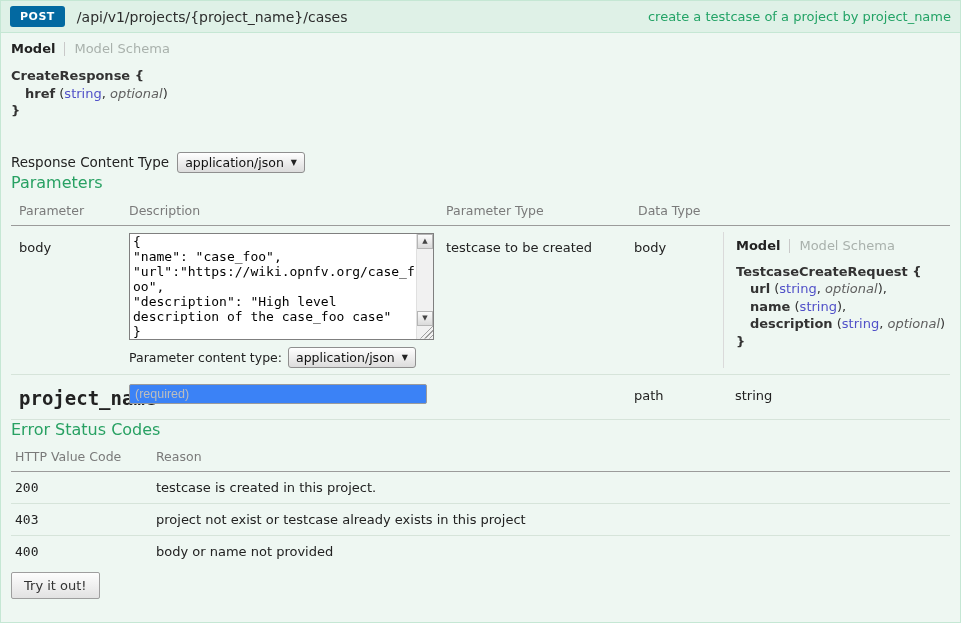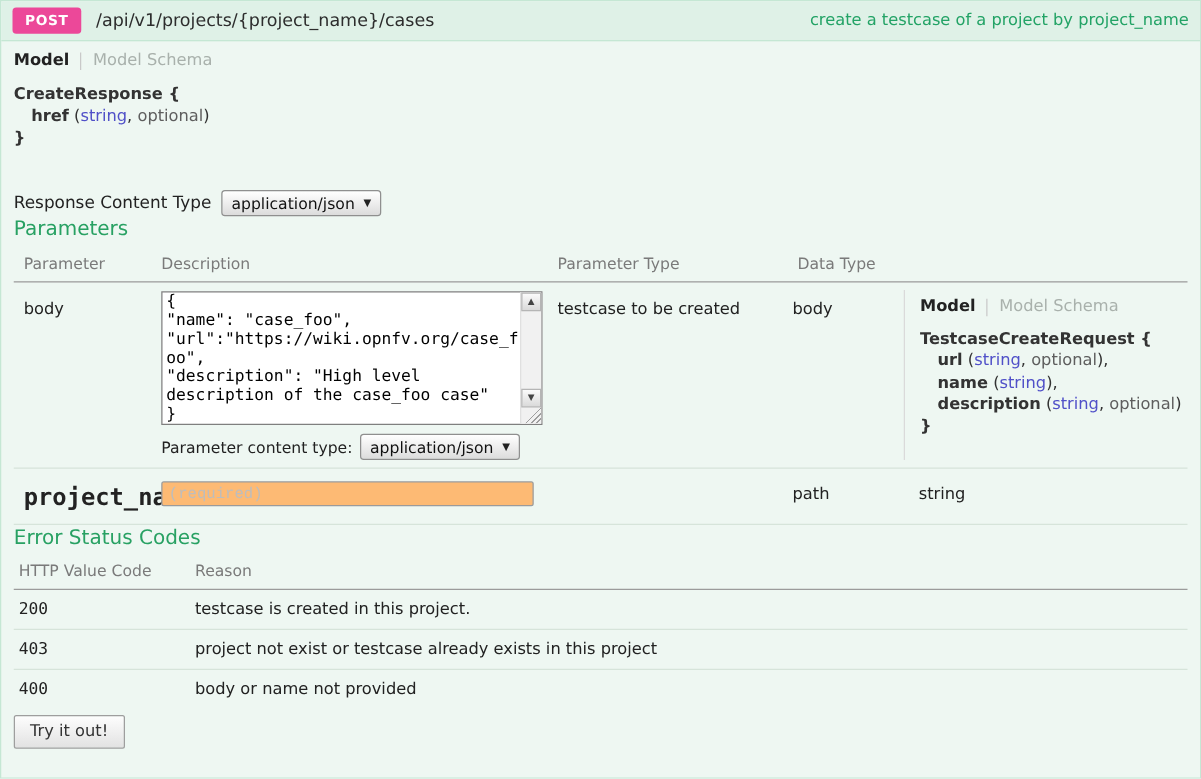--- a/index.html
+++ b/index.html
@@ -2,42 +2,42 @@
 <html><head>
 <meta charset="utf-8">
 <style>
   html,body{margin:0;padding:0;background:#fff;}
   body{width:961px;height:623px;overflow:hidden;font-family:"DejaVu Sans",sans-serif;}
   .panel{box-sizing:border-box;width:961px;height:623px;border:1px solid #c5e7d4;background:#eef7f2;overflow:hidden;}
 
   
   .op-header{height:32px;box-sizing:border-box;display:flex;align-items:center;gap:12px;
     padding:0 9px;background:#dff1e7;border-bottom:1px solid #c5e7d4;}
-  .method-badge{background:#ec4899;color:#fff;font-size:11px;font-weight:bold;letter-spacing:.5px;
+  .method-badge{background:#0369a1;color:#fff;font-size:11px;font-weight:bold;letter-spacing:.5px;
     padding:5px 10px;border-radius:3px;line-height:1;}
   .endpoint-path{font-size:14px;color:#2d2d2d;text-decoration:none;cursor:pointer;}
   .summary-link{margin-left:auto;font-size:13px;color:#23a366;text-decoration:none;cursor:pointer;}
 
   
   .content{padding:0 10px;color:#333;}
   h2.section-heading{font-size:16px;font-weight:500;color:#28a163;margin:0;line-height:19px;}
   .mt-a{margin-top:22px;} .mt-b{margin-top:12px;} .mt-c{margin-top:10px;}
 
   .sig-tabs{margin-top:8px;display:flex;align-items:center;font-size:13px;line-height:16px;}
   .tab{cursor:pointer;}
   .tab.active{color:#222;font-weight:600;}
   .tab.inactive{color:#a9b1ac;}
   .tab-sep{width:1px;height:14px;background:#c9c9c9;margin:0 9px;}
 
   .signature{margin-top:10px;font-size:13px;line-height:17.5px;color:#333;}
   .sig-open,.sig-close{font-weight:bold;}
   .sig-prop{padding-left:14px;}
   .sig-name{font-weight:bold;}
   .sig-type{color:#5050c8;}
-  .sig-flag{color:#5e5e5e;}
+  .sig-flag{font-style:italic;color:#5e5e5e;}
 
   .rct-row{margin-top:32px;display:flex;align-items:center;gap:8px;font-size:13.5px;color:#222;}
   .fake-select{display:inline-flex;align-items:center;gap:7px;padding:2px 7px;border:1px solid #8f8f8f;
     border-radius:3px;background:linear-gradient(#ffffff,#dcdcdc);font-size:12.5px;color:#111;cursor:pointer;line-height:15px;}
   .dd-arrow{font-size:8px;color:#222;}
 
   
   .params-grid{display:grid;grid-template-columns:118px 317px 180px 97px 1fr;}
   .params-head{margin-top:5px;font-size:12.5px;color:#7a7a7a;padding:6px 0 7px;border-bottom:1px solid #9b9b9b;}
   .params-head .c1{padding-left:8px;}
@@ -62,21 +62,21 @@
     font-size:7px;color:#444;line-height:1;cursor:pointer;}
   .sb-track{flex:1;cursor:pointer;}
   .sb-grip{height:13px;background:repeating-linear-gradient(135deg,transparent 0 2px,#9e9e9e 2px 3px);
     clip-path:polygon(100% 0,100% 100%,0 100%);cursor:nwse-resize;}
 
   .pct-row{margin-top:7px;display:flex;align-items:center;gap:6px;font-size:12.5px;color:#222;}
 
   .row-project{border-bottom:1px solid #d6e4da;padding:8px 0 10px;}
   .param-name-mono{font-family:"DejaVu Sans Mono",monospace;font-weight:bold;font-size:19px;padding-left:8px;padding-top:4px;color:#222;}
   .req-input{width:298px;height:20px;box-sizing:border-box;border:1px solid #9b9b9b;border-radius:2px;
-    padding:1px 5px;font-size:12.5px;font-family:Liberation Mono, monospace;color:#333;background:#fdba74;}
+    padding:1px 5px;font-size:12.5px;font-family:Liberation Sans, sans-serif;color:#333;background:#3b82f6;}
   .req-input::placeholder{color:#bdbdbd;}
 
   
   .error-head{display:grid;grid-template-columns:145px 1fr;font-size:12.5px;color:#7a7a7a;
     margin-top:4px;padding:6px 0 7px;border-bottom:1px solid #9b9b9b;}
   .error-head .e1{padding-left:4px;}
   .error-row{display:grid;grid-template-columns:145px 1fr;padding:8px 0;border-bottom:1px solid #d6e4da;
     font-size:13px;align-items:center;}
   .error-row.last{border-bottom:0;}
   .code{font-family:"DejaVu Sans Mono",monospace;padding-left:4px;font-size:13px;color:#222;}

